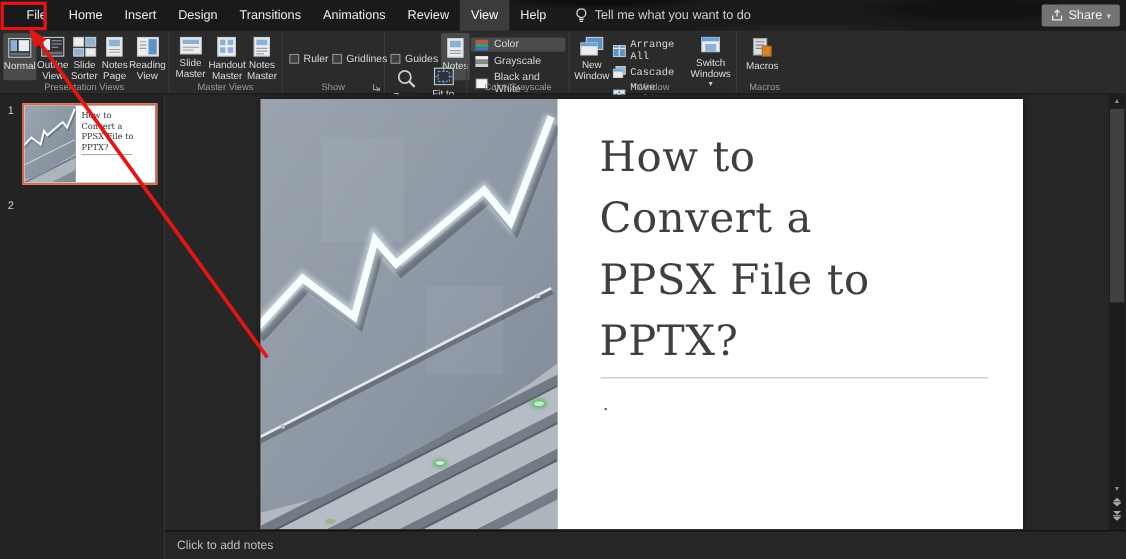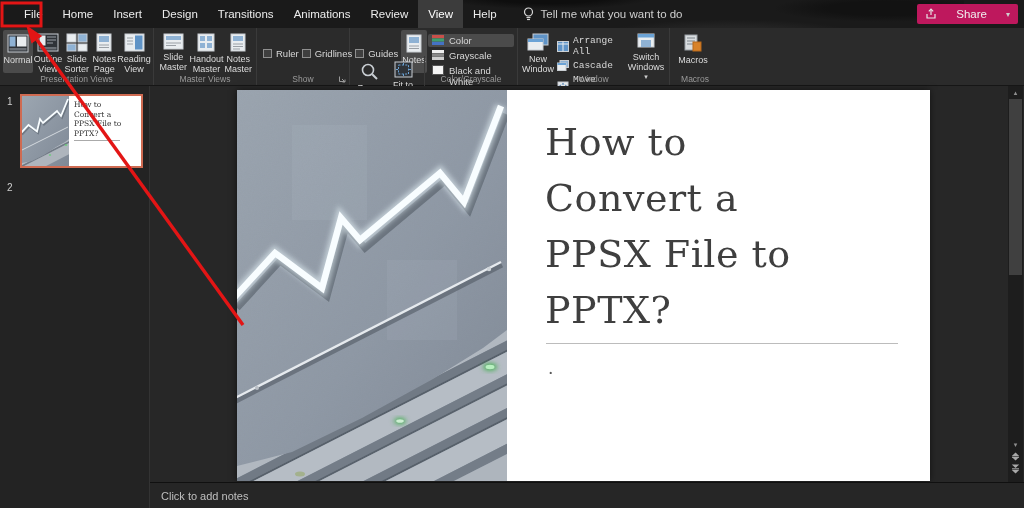--- a/index.html
+++ b/index.html
@@ -12,37 +12,37 @@
   .topbar::after { content:""; position:absolute; right:60px; top:0; width:520px; height:28px;
      background:
        radial-gradient(ellipse 140px 16px at 20% -10%, #0e0e0e 40%, transparent 75%),
        radial-gradient(ellipse 180px 20px at 55% 120%, #242424 35%, transparent 70%),
        radial-gradient(ellipse 150px 18px at 85% 30%, #121212 40%, transparent 75%);
      pointer-events:none; }
   .tabs { position:absolute; left:2px; top:0; height:28px; display:flex; align-items:stretch; z-index:2;margin-left:12px; }
   .tab { padding:0 10px; line-height:28px; font-size:11.5px; color:#ececec; white-space:nowrap; }
   .tab.selected { background:#3c3c3c; color:#ffffff; }
   .tellme { display:flex; align-items:center; gap:7px; margin-left:16px; color:#cfcfcf; font-size:11.5px; }
-  .share-btn { position:absolute; right:6px; top:4px; height:20px; display:flex; align-items:center; gap:19px;
-     background:#be185d; border-radius:2px; padding:0 8px; color:#f0f0f0; font-size:11.5px; z-index:2; }
+  .share-btn { position:absolute; right:6px; top:4px; height:20px; display:flex; align-items:center; gap:4px;
+     background:#737373; border-radius:2px; padding:0 8px; color:#f0f0f0; font-size:11.5px; z-index:2; }
 
   
   .ribbon { position:absolute; top:28px; left:0; right:0; height:58px; background:#2b2b2b;
             display:flex; border-bottom:1px solid #161616; }
   .rgroup { position:relative; height:100%; border-right:1px solid #3a3a3a; padding:2px 3px 12px; display:flex; }
   .rgroup-label { position:absolute; bottom:1px; left:0; right:0; text-align:center; font-size:8.5px; color:#9a9a9a; }
   .big-btn { display:flex; flex-direction:column; align-items:center; padding:3px 1px 1px;
              color:#dcdcdc; font-size:9px; line-height:10px; text-align:center; border-radius:2px; }
   .big-btn .bicon { height:20px; display:flex; align-items:center; justify-content:center; margin-bottom:2px; }
   .hl { background:#4b4b4b; }
   .check-col { display:flex; flex-direction:row; gap:3px; padding:4px 2px 0 3px; }
   .check-row { display:flex; align-items:center; gap:4px; font-size:9.5px; color:#d8d8d8; }
   .cbox { width:9px; height:9px; background:#3f3f3f; border:1px solid #8f8f8f; }
   .cg-col { display:flex; flex-direction:column; gap:2px; padding-top:4px; }
-  .cg-row { display:flex; gap:5px; font-size:9.5px; color:#d8d8d8; padding:1px 4px; border-radius:2px; }
+  .cg-row { display:flex; align-items:center; gap:5px; font-size:9.5px; color:#d8d8d8; padding:1px 4px; border-radius:2px; }
   .launcher { position:absolute; right:2px; bottom:1px; }
   .win-col { display:flex; flex-direction:column; gap:1px; padding-top:4px; }
   .win-row { display:flex; align-items:center; gap:4px; font-size:9.5px; color:#d8d8d8; padding:1px 2px;font-family:Liberation Mono, monospace; }
 
   
   .mainarea { position:absolute; top:86px; left:0; right:0; bottom:0; background:#272727; }
 
   
   .thumb-panel { position:absolute; top:86px; left:0; width:150px; bottom:0; background:#232323; border-right:1px solid #333; }
   .thumb-num { position:absolute; left:7px; font-size:10px; color:#cfcfcf; }

